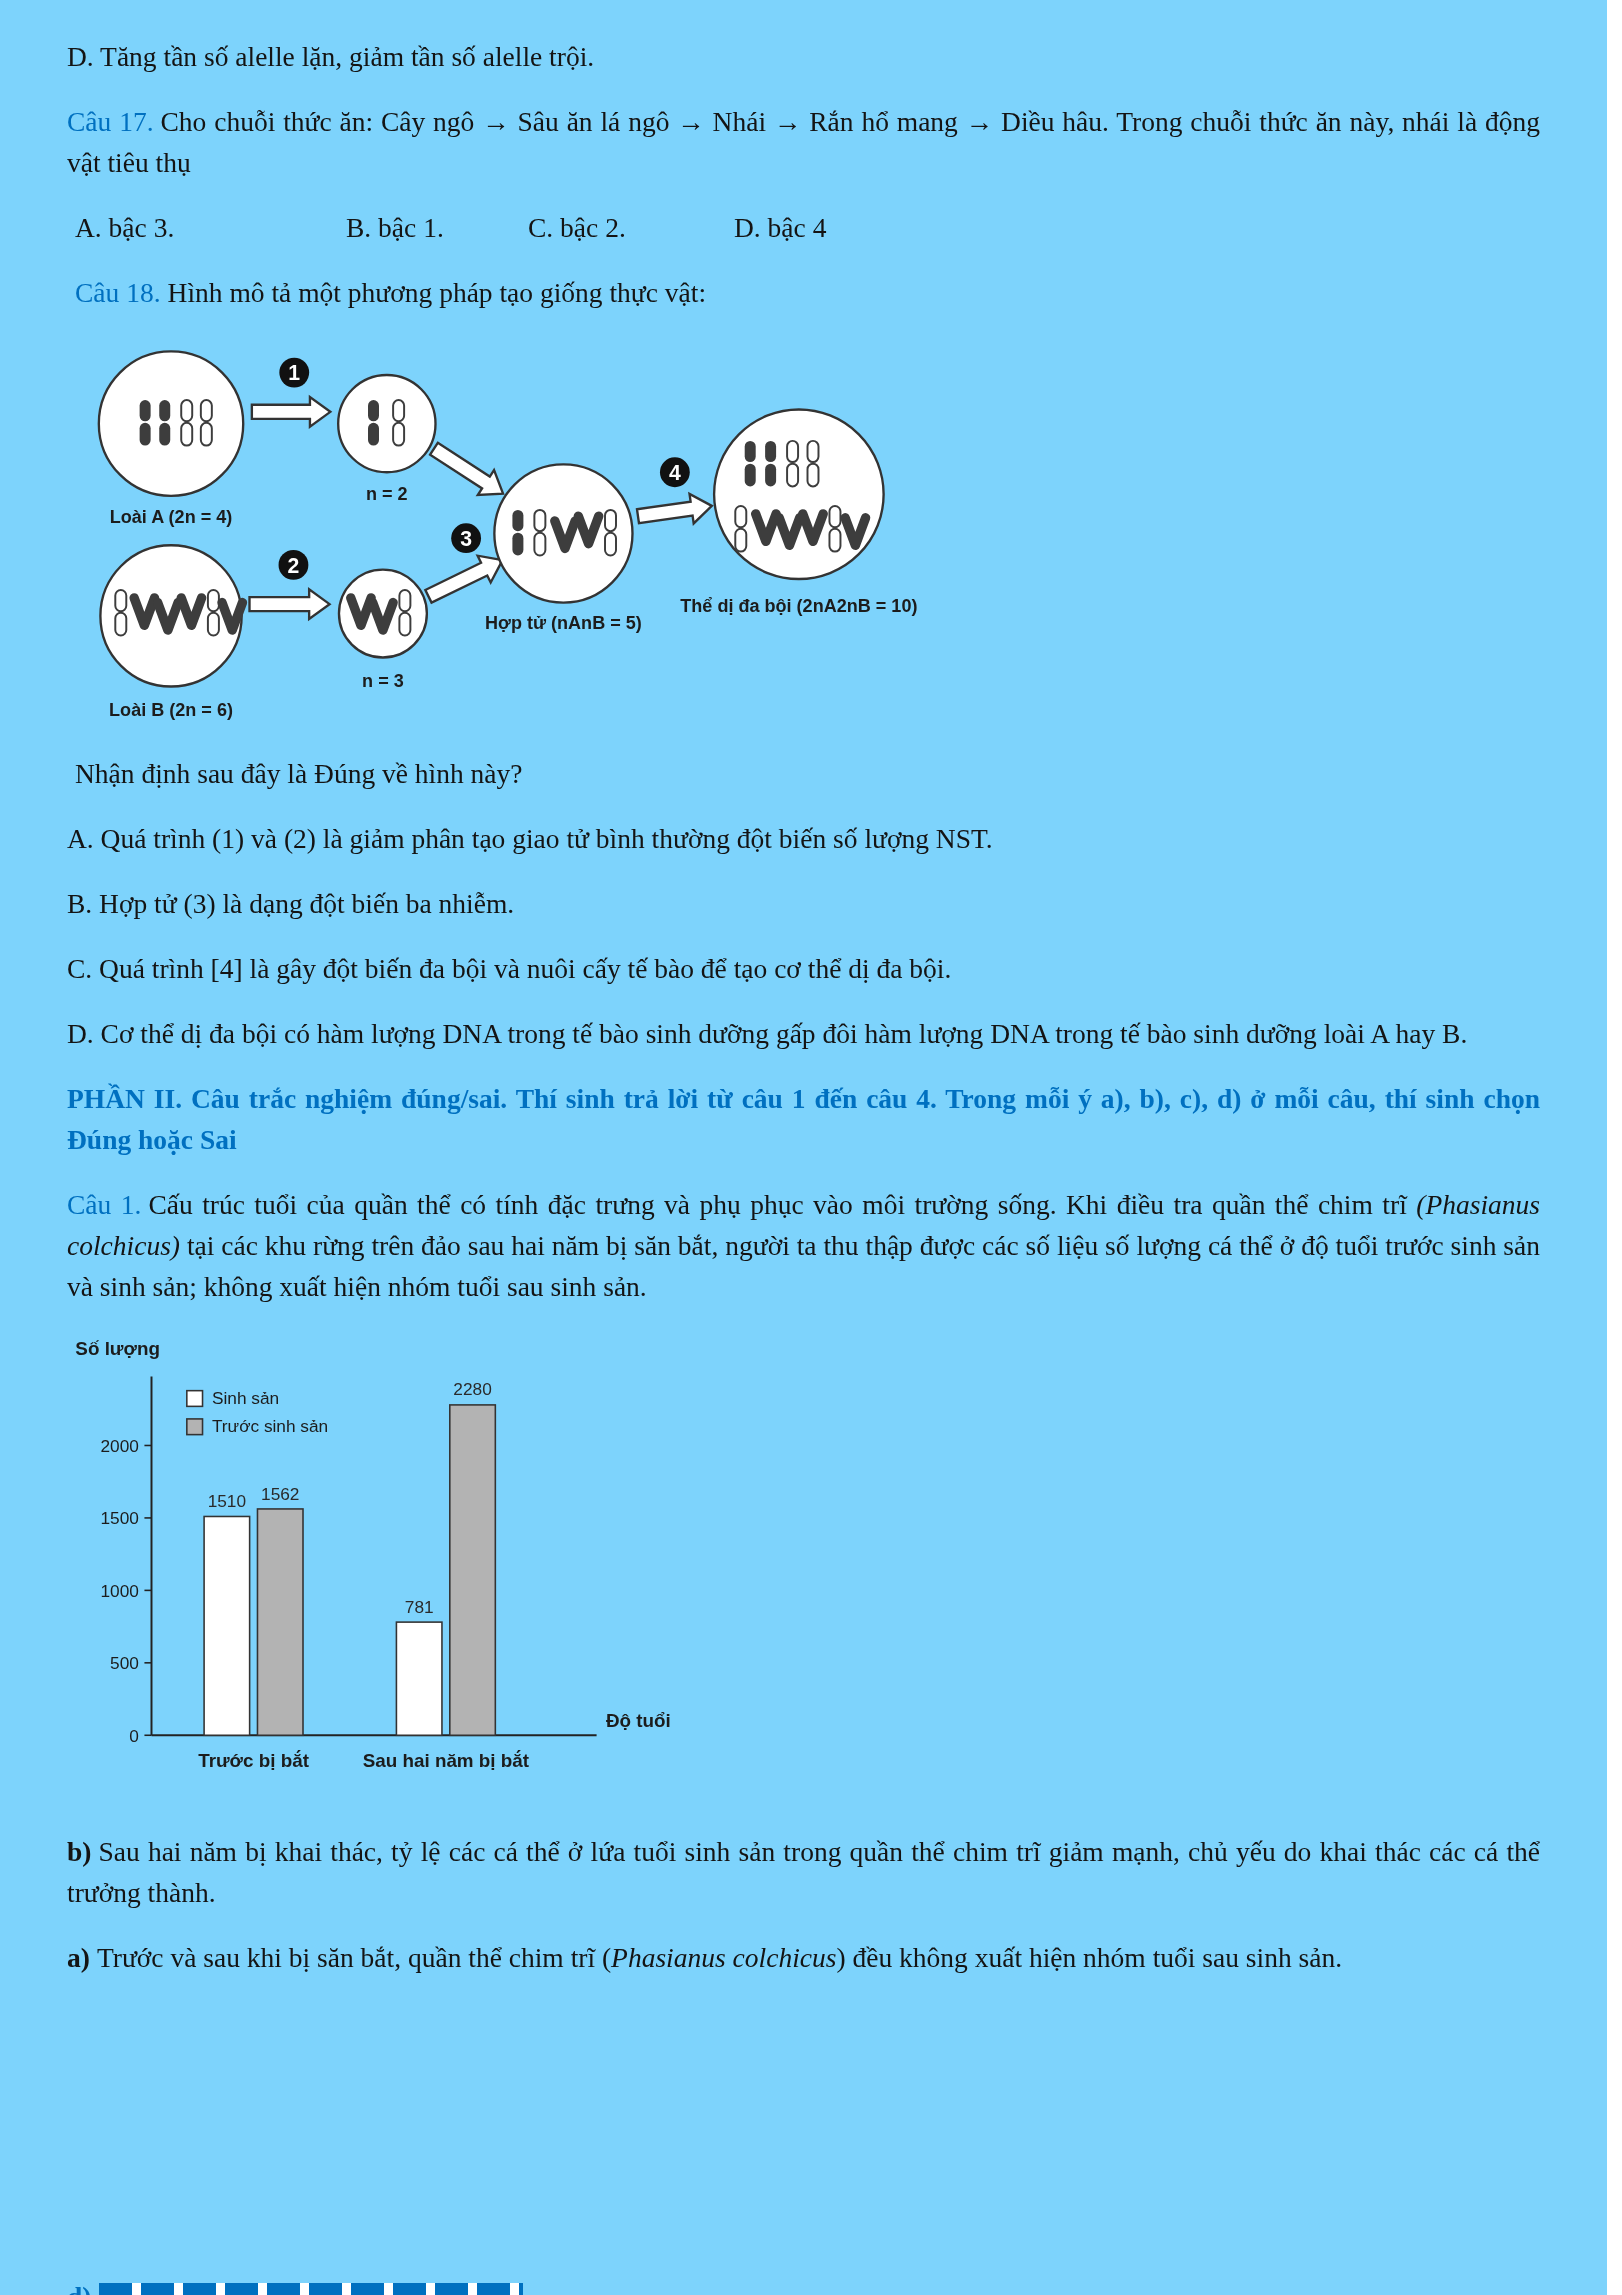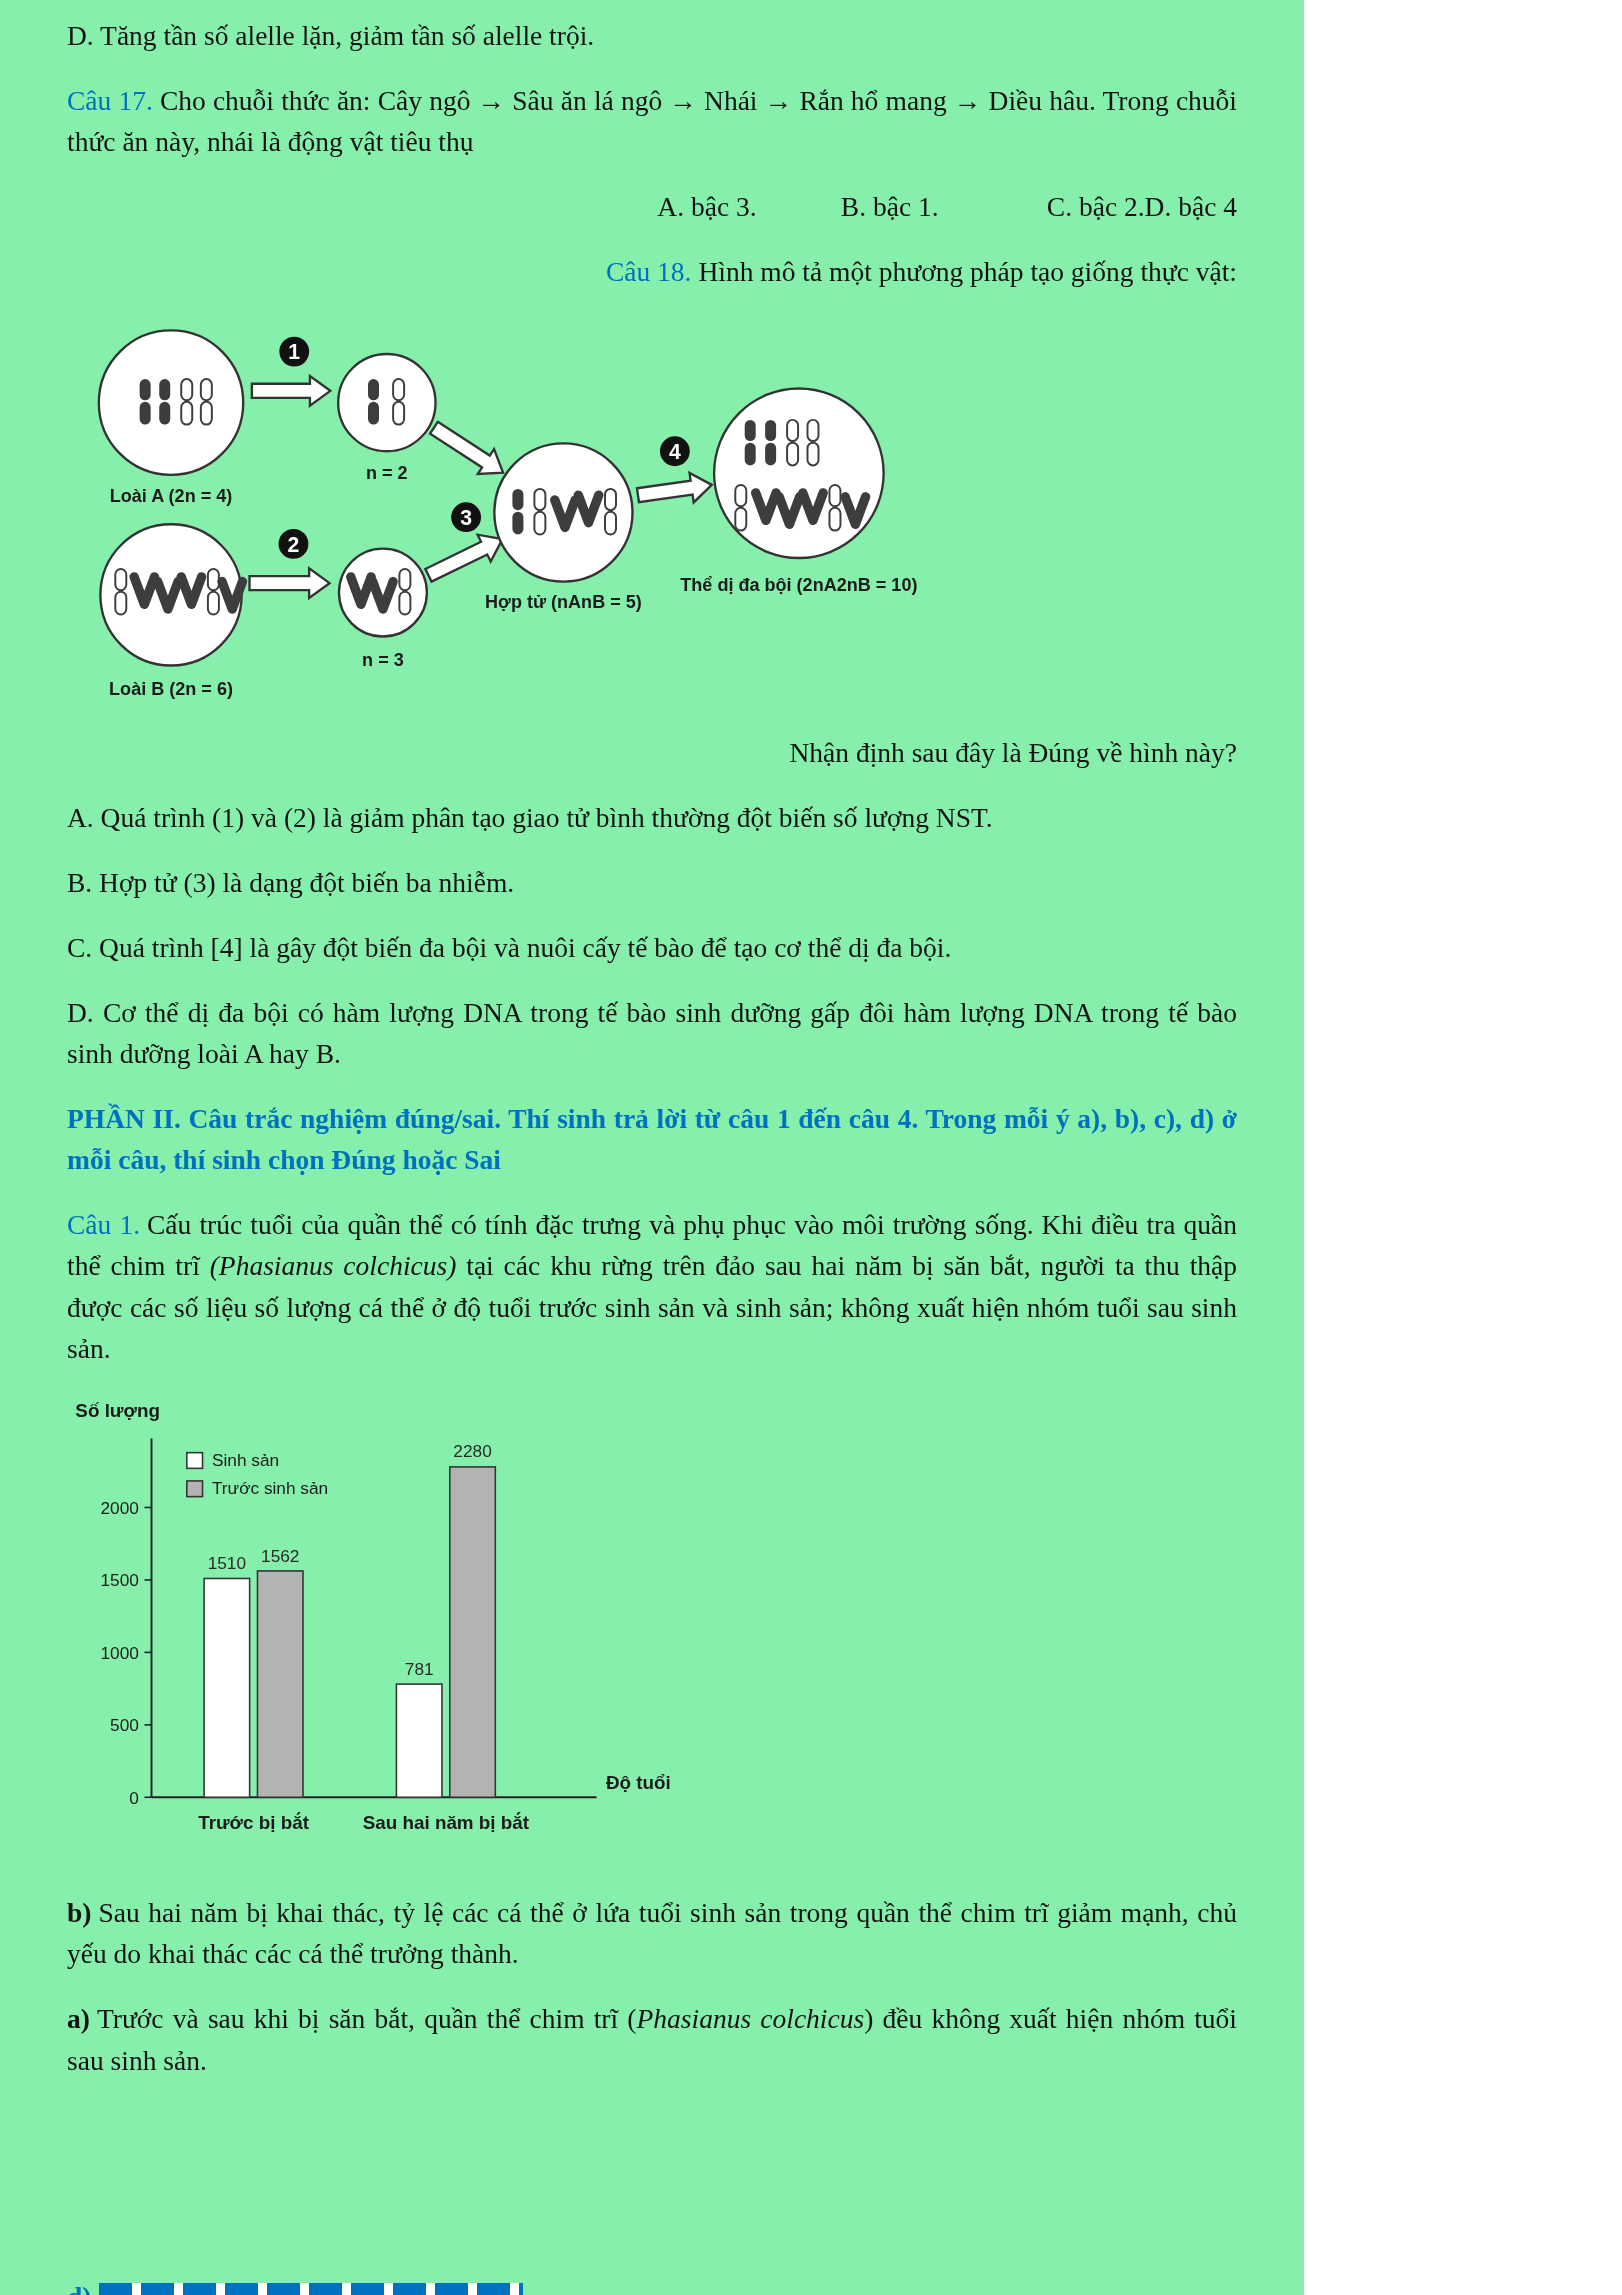--- a/index.html
+++ b/index.html
@@ -1,28 +1,28 @@
 <!DOCTYPE html>
 <html style="--accent: #0070C0;font-size:12.6px"><head>
 <meta charset="utf-8">
 <style>
   :root{ --accent:#0070C0; }
   *{ box-sizing:border-box; }
   body{ margin:0; background:#ffffff; }
   .page{
     position:relative;
-    width:1304px; height:2295px;
-    background:#86efac;
-    padding:15px 67px 0 67px;
+    width:1607px; height:2295px;
+    background:#7dd3fc;
+    padding:36px 67px 0 67px;
     overflow:hidden;
     font-family:"Liberation Serif","DejaVu Serif",serif;
     font-size:27.5px; line-height:1.5; color:#141414;
   }
   .para{ margin:0 0 23.6px 0; text-align:justify; }
-  .para.nojust{ text-align:right;margin-left:8px; }
+  .para.nojust{ text-align:left;margin-left:8px; }
   .qlabel{ color:var(--accent); font-weight:400; margin-right:7px; }
   .stmt-label{ font-weight:700; margin-right:7px; }
   .heading{ color:var(--accent); font-weight:700;margin-top:22px; }
   .it{ font-style:italic; }
   .q17-opts span{ display:inline-block; }
   .opt-a{ width:271px; } .opt-b{ width:182px; } .opt-c{ width:206px; }
   .diagram-wrap{ margin:3.1px 0 12.6px 1.6px; }
   .chart-wrap{ margin:9.4px 0 17.3px 1.6px; }
   
   .dlabel{ font-family:"Liberation Sans",sans-serif; font-weight:700; font-size:23px; fill:#1c1c1c; }

